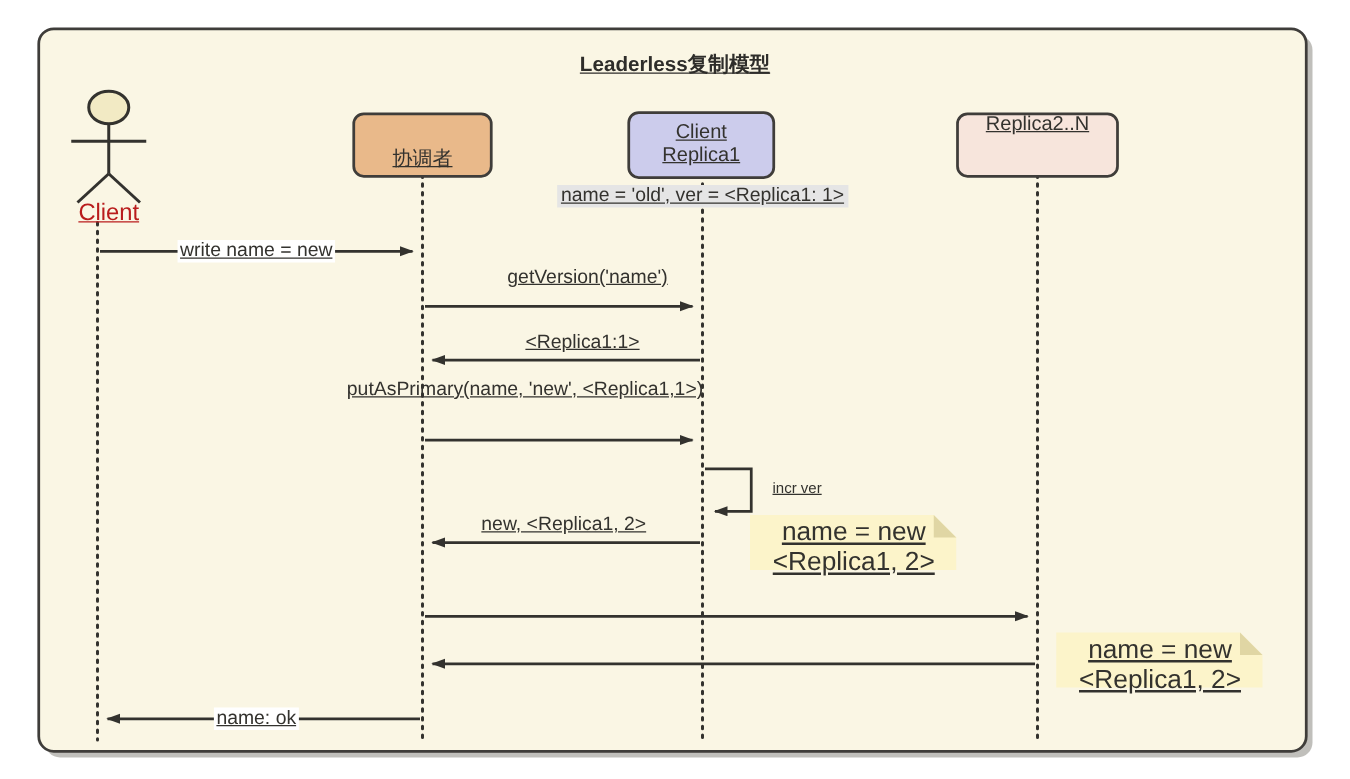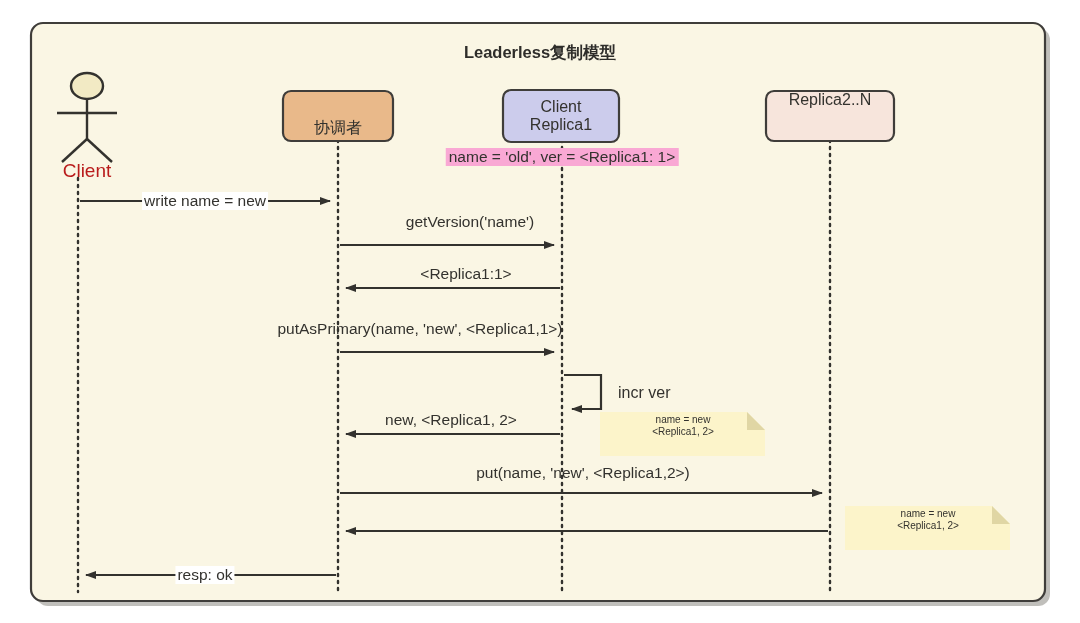--- a/index.html
+++ b/index.html
@@ -22,60 +22,61 @@
     position: absolute;
     left: 0;
     top: 0;
   }
   .lbl {
     position: absolute;
     font-family: "Liberation Sans", "DejaVu Sans", sans-serif;
     color: #33322E;
     white-space: nowrap;
     line-height: 1.15;
+    text-decoration: underline;
   }
   .msg-label {
     font-size: 15.5px;
     transform: translateX(-50%);
     text-align: center;
   }
   .msg-label.on-line {
     background: #FFFFFF;
     padding: 0 2px;
   }
   .box-label {
     font-size: 16px;
     text-align: center;
     transform: translate(-50%, -50%);
   }
   .note-label {
-    font-size: 10px;
+    font-size: 21px;
     text-align: center;
     transform: translateX(-50%);
     color: #33322E;
   }
   .state-label {
     font-size: 15.5px;
     transform: translateX(-50%);
-    background: #f9a8d4;
+    background: #e5e5e5;
     padding: 0 3px;
   }
   .title-label {
     font-size: 16.5px;
     font-weight: bold;
     transform: translateX(-50%);
     color: #2E2D2A;
   }
   .actor-label {
     font-size: 19px;
     transform: translateX(-50%);
     color: #b91c1c;
   }
   .self-label {
-    font-size: 16px;
+    font-size: 12px;
   }
 </style>
 </head>
 <body>
 
 <div id="stage">
 
   <svg id="diagram-svg" width="1080" height="623">
     <defs>
       <marker id="arrowFull" markerWidth="12" markerHeight="12" refX="10" refY="4" orient="auto" markerUnits="userSpaceOnUse">
@@ -152,29 +153,28 @@
   <div class="lbl box-label" style="left:830px; top:100px;">Replica2..N</div>
 
   <div class="lbl state-label" style="left:562px; top:148px;">name = 'old', ver = &lt;Replica1: 1&gt;</div>
 
   <div class="lbl msg-label on-line" style="left:205px; top:192px;">write name = new</div>
 
   <div class="lbl msg-label" style="left:470px; top:213px;">getVersion('name')</div>
 
   <div class="lbl msg-label" style="left:466px; top:265px;">&lt;Replica1:1&gt;</div>
 
-  <div class="lbl msg-label" style="left:420px; top:320px;">putAsPrimary(name, 'new', &lt;Replica1,1&gt;)</div>
+  <div class="lbl msg-label" style="left:420px; top:303px;">putAsPrimary(name, 'new', &lt;Replica1,1&gt;)</div>
 
   <div class="lbl self-label" style="left:618px; top:384px;">incr ver</div>
 
   <div class="lbl msg-label" style="left:451px; top:411px;">new, &lt;Replica1, 2&gt;</div>
 
-  <div class="lbl msg-label" style="left:583px; top:464px;">put(name, 'new', &lt;Replica1,2&gt;)</div>
 
-  <div class="lbl msg-label on-line" style="left:205px; top:566px;">resp: ok</div>
+  <div class="lbl msg-label on-line" style="left:205px; top:566px;">name: ok</div>
 
   <div class="lbl note-label" style="left:683px; top:414px;">
     <div>name = new</div>
     <div>&lt;Replica1, 2&gt;</div>
   </div>
 
   <div class="lbl note-label" style="left:928px; top:508px;">
     <div>name = new</div>
     <div>&lt;Replica1, 2&gt;</div>
   </div>

